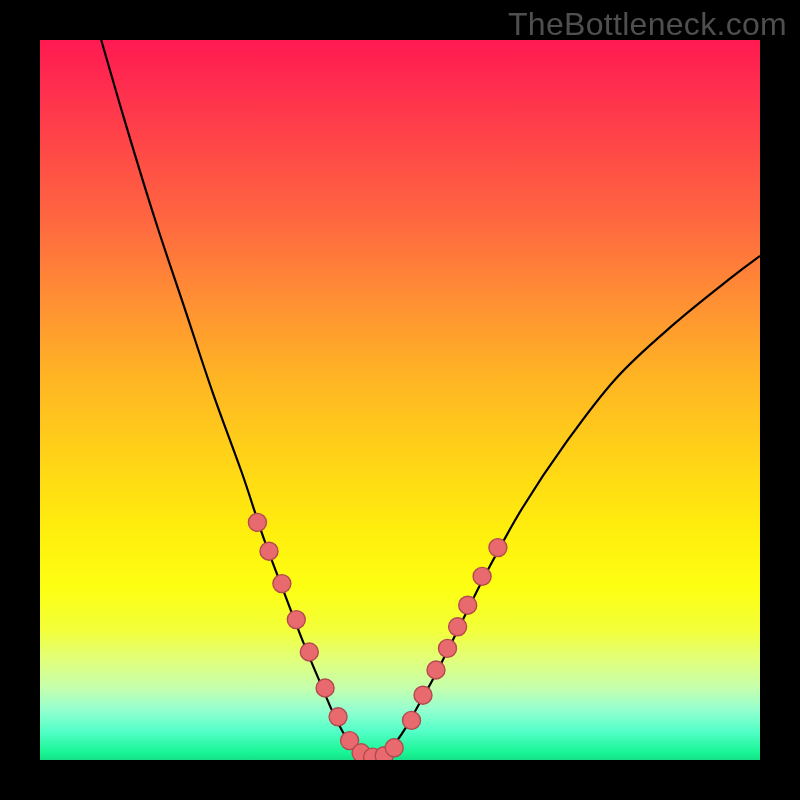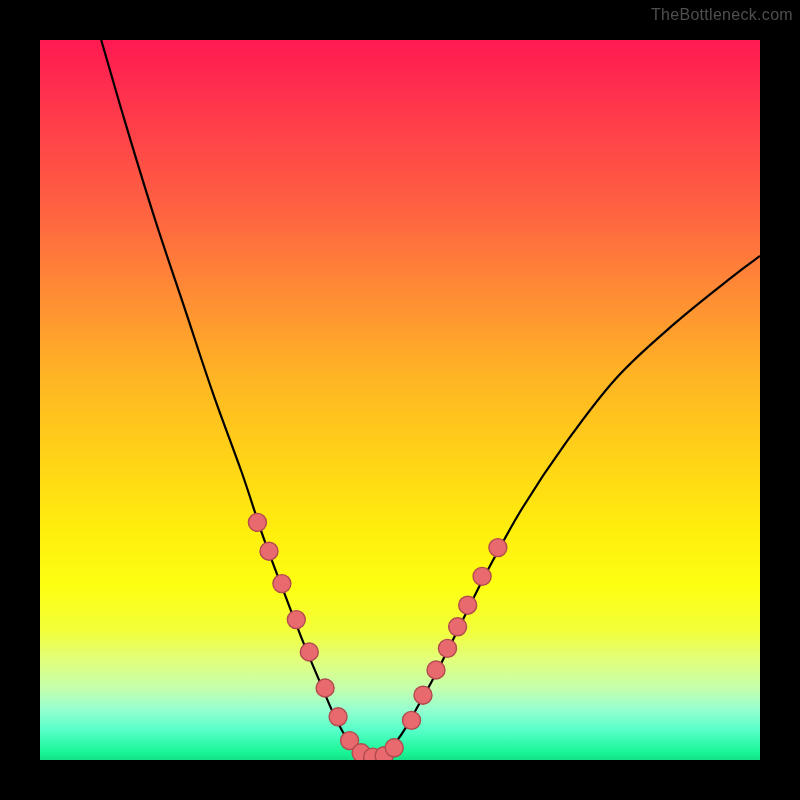--- a/index.html
+++ b/index.html
@@ -44,23 +44,23 @@
       #c5ffad 90%,
       #95ffd0 93%,
       #54ffc8 96%,
       #18f594 99%,
       #16e088 100%
     );
   }
   .watermark {
     position: absolute;
     top: 6px;
-    right: 7px;
+    right: 13px;
     color: #4f4f4f;
-    font-size: 16px;
+    font-size: 32px;
     font-weight: 500;
     letter-spacing: 0.3px;
     user-select: none;
   }
   svg.overlay {
     position: absolute;
     inset: 0;
   }
   circle.marker {
     fill: #e86a6f;

